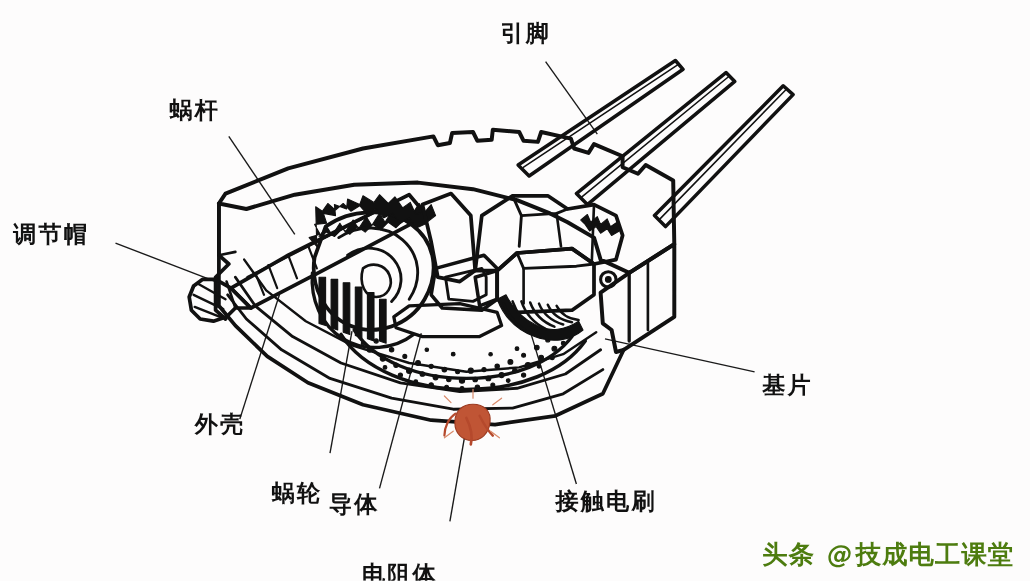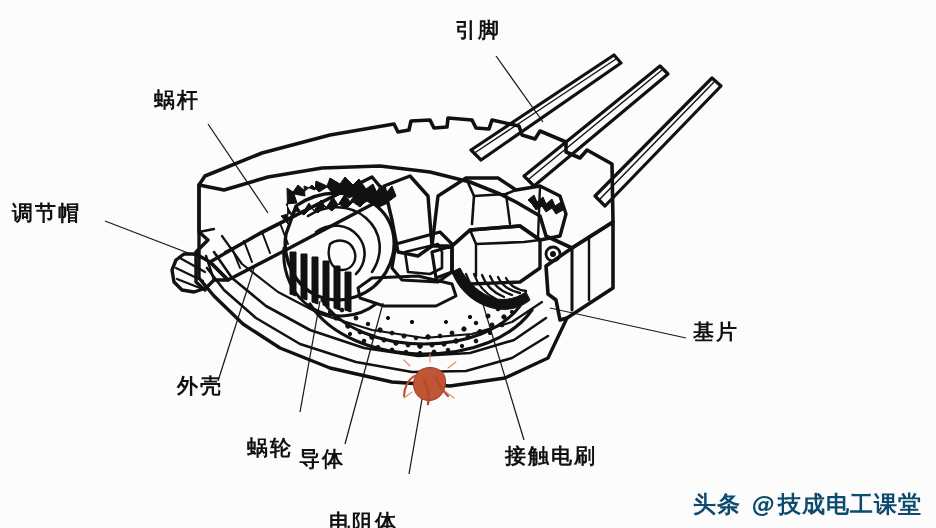--- a/index.html
+++ b/index.html
@@ -23,21 +23,21 @@
     line-height:1;
     font-size:21px;
   }
 
   #watermark{
     position:absolute;
     right:14px;bottom:8px;
     font-family:"DejaVu Sans","Liberation Sans",sans-serif;
     font-weight:700;
     font-size:23px;
-    color:#0c4a6e;
+    color:#4d7c0f;
     letter-spacing:1px;
     white-space:nowrap;
   }
   #watermark .at{font-style:italic;padding:0 2px;}
 
   .ink{fill:none;stroke:#111111;stroke-linejoin:round;stroke-linecap:round;}
   .ink-f{fill:#111111;stroke:#111111;stroke-width:1;stroke-linejoin:round;}
   .leader{fill:none;stroke:#1a1a1a;stroke-width:1.25;}
   .rust{fill:none;stroke:#b5492c;stroke-linecap:round;stroke-linejoin:round;}
   .rust-f{fill:#c05535;stroke:#9c3a20;stroke-width:1;}
@@ -312,21 +312,21 @@
         <path d="M446,392 L454,398"></path>
         <path d="M412,392 L404,398"></path>
       </g>
     </g>
 
   </svg>
 
   <div class="lbl" style="left:455px;top:20px;">引脚</div>
   <div class="lbl" style="left:154px;top:90px;">蜗杆</div>
   <div class="lbl" style="left:12px;top:203px;">调节帽</div>
-  <div class="lbl" style="left:693px;top:322px;">基片</div>
+  <div class="lbl" style="left:693px;top:340px;">基片</div>
   <div class="lbl" style="left:177px;top:376px;">外壳</div>
   <div class="lbl" style="left:247px;top:418px;margin-top:20px;">蜗轮</div>
   <div class="lbl" style="left:299px;top:450px;font-family:Liberation Mono, monospace;">导体</div>
   <div class="lbl" style="left:329px;top:481px;margin-top:31px;">电阻体</div>
   <div class="lbl" style="left:505px;top:446px;">接触电刷</div>
 
   <div id="watermark">
     <span>头条</span>
     <span class="at">@</span><span>技成电工课堂</span>
   </div>

